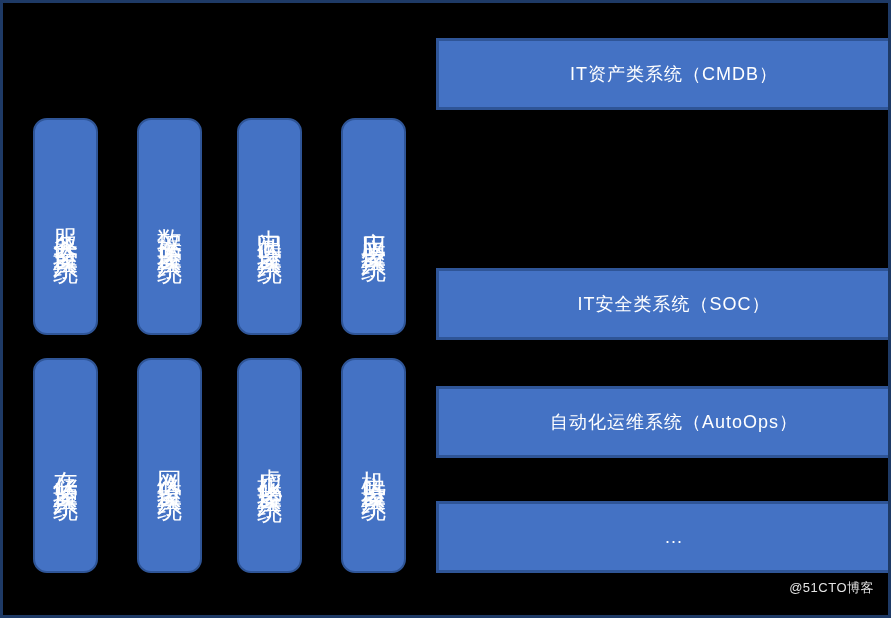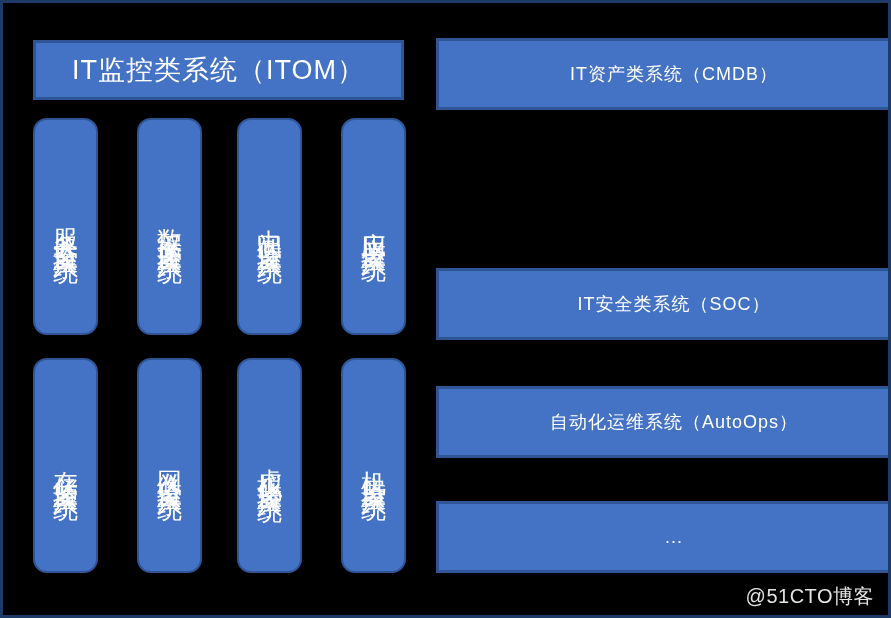--- a/index.html
+++ b/index.html
@@ -61,34 +61,31 @@
   .v-text {
     writing-mode: vertical-rl;
     text-orientation: upright;
     letter-spacing: 5px;
     line-height: 1;
     white-space: nowrap;
   }
   .watermark {
     position: absolute;
     right: 14px;
-    bottom: 5px;
+    bottom: 18px;
     color: #E3E3E3;
-    font-size: 20px;
+    font-size: 13px;
     letter-spacing: 0.5px;
   }
 </style>
 </head>
 <body>
 
 <div class="canvas">
 
-  <div class="box hdr-box">
-    <span>IT监控类系统（ITOM）</span>
-  </div>
 
   <div class="box v-box row1 c0">
     <span class="v-text">服务器监控系统</span>
   </div>
   <div class="box v-box row1 c1">
     <span class="v-text">数据库监控系统</span>
   </div>
   <div class="box v-box row1 c2">
     <span class="v-text">中间件监控系统</span>
   </div>

